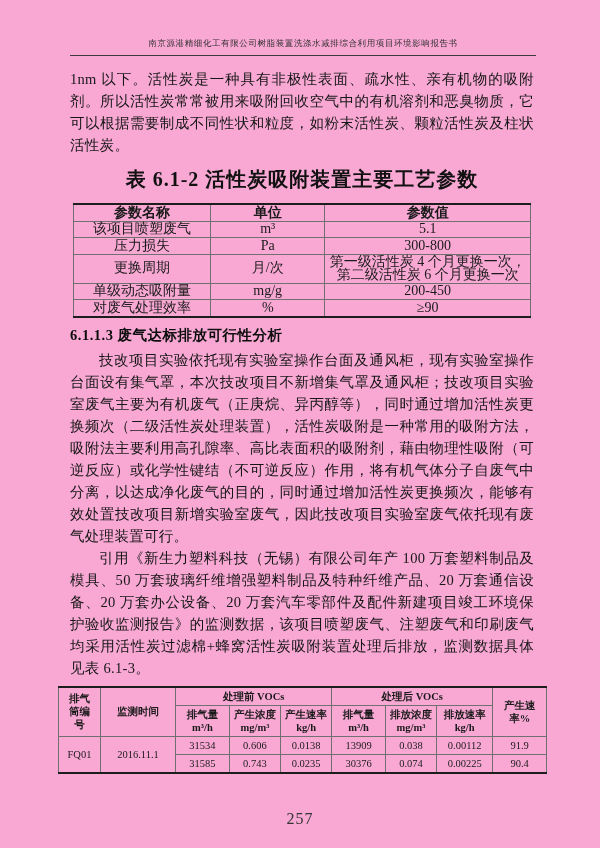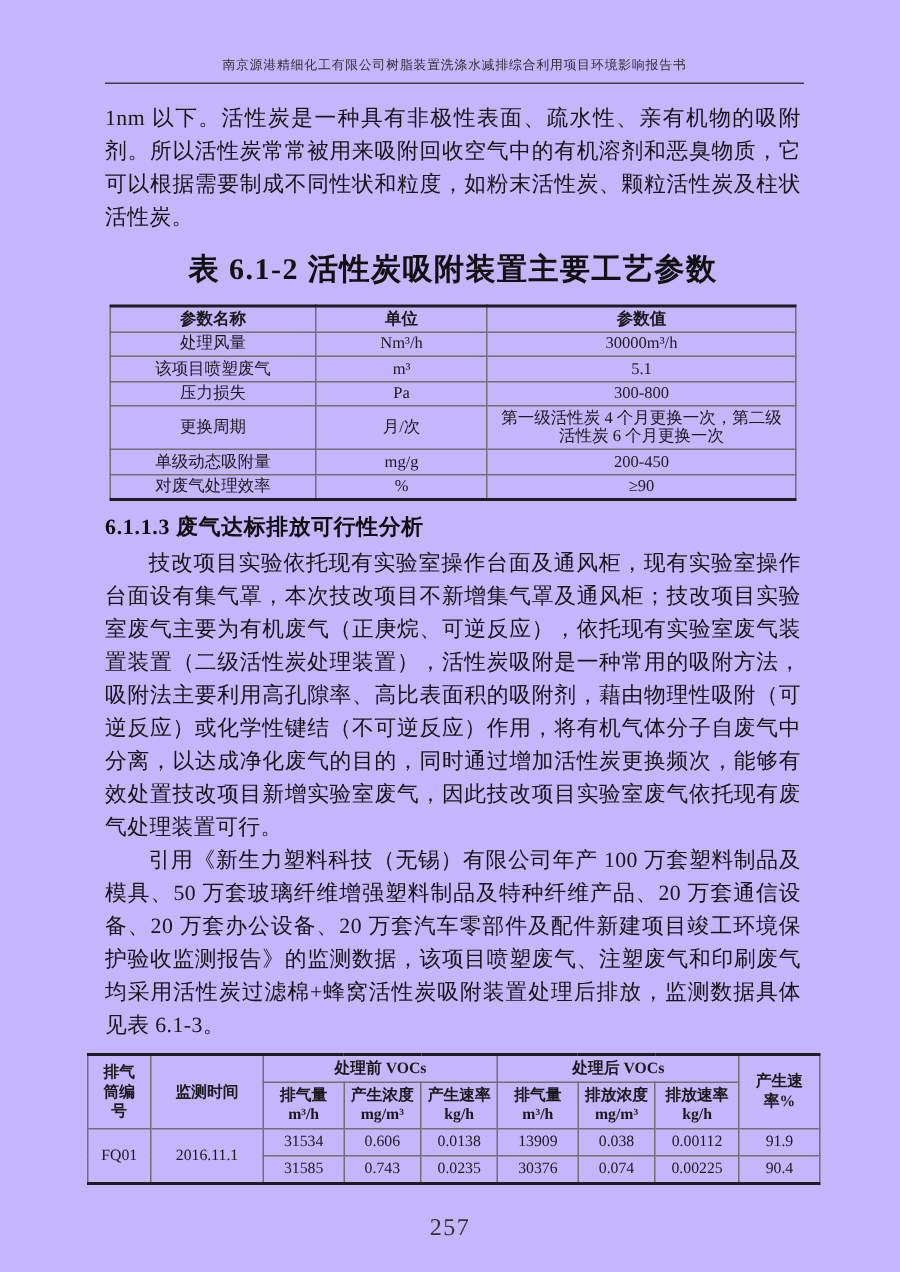--- a/index.html
+++ b/index.html
@@ -1,29 +1,29 @@
 <!DOCTYPE html>
 <html><head>
 <meta charset="utf-8">
 <style>
   html,body{margin:0;padding:0;background:#ffffff;}
-  .page{position:relative;width:600px;height:848px;background:#c4b5fd;overflow:hidden;
+  .page{position:relative;width:600px;height:848px;background:#f9a8d4;overflow:hidden;
         font-family:"Liberation Serif","DejaVu Serif",serif;color:#151515;}
   .doc-header{margin:38px 64px 0 70px;text-align:center;font-size:8.5px;letter-spacing:0.6px;
         color:#2f2f2f;padding-bottom:5px;border-bottom:1.6px solid #3c3c3c;}
   .content{margin:0 66px 0 70px;}
   .body-text{margin:0;font-size:14.5px;line-height:22px;text-align:justify;
         letter-spacing:0.3px;text-indent:2em;color:#161616;}
   .body-text.no-indent{text-indent:0;margin-top:12px;}
   .table-title{text-align:center;font-weight:bold;font-size:20px;letter-spacing:1px;color:#111;}
   .tt1{margin-top:10px;}
   .tt2{margin-top:9px;}
   table{border-collapse:collapse;table-layout:fixed;}
   .t1{width:458px;margin:10px auto 0 auto;border-top:2.5px solid #1d1d1d;border-bottom:2.5px solid #1d1d1d;}
-  .t1 td{border:1px solid #707070;font-size:11px;line-height:12.5px;text-align:center;
+  .t1 td{border:1px solid #707070;font-size:14px;line-height:12.5px;text-align:center;
         vertical-align:middle;padding:1.5px 4px;color:#1a1a1a;}
   .t1 td.th{font-weight:bold;}
   .t2-wrap{margin:7px -13px 16px -12px;}
   .t2{width:100%;border-top:2.5px solid #1d1d1d;border-bottom:2.5px solid #1d1d1d;}
   .t2 td{border:1px solid #707070;font-size:10.5px;line-height:13px;text-align:center;
         vertical-align:middle;padding:2px 3px;color:#1a1a1a;}
   .t2 td.th{font-weight:bold;}
   .w26{display:inline-block;width:26px;}
   .w34{display:inline-block;width:34px;}
   .section-heading{margin:8px 0 4px 0;font-size:14.5px;font-weight:bold;color:#0e0e0e;letter-spacing:0.5px;font-family:Liberation Serif, serif;}
@@ -51,25 +51,20 @@
           <col style="width:25%">
           <col style="width:45%">
         </colgroup>
       <tbody>
         <tr>
           <td class="th">参数名称</td>
           <td class="th">单位</td>
           <td class="th">参数值</td>
         </tr>
         <tr>
-          <td>处理风量</td>
-          <td>Nm³/h</td>
-          <td>30000m³/h</td>
-        </tr>
-        <tr>
           <td>该项目喷塑废气</td>
           <td>m³</td>
           <td>5.1</td>
         </tr>
         <tr>
           <td>压力损失</td>
           <td>Pa</td>
           <td>300-800</td>
         </tr>
         <tr>
@@ -85,21 +80,21 @@
         <tr>
           <td>对废气处理效率</td>
           <td>%</td>
           <td>≥90</td>
         </tr>
       </tbody>
     </table>
 
     <h3 class="section-heading">6.1.1.3 废气达标排放可行性分析</h3>
 
-    <p class="body-text">技改项目实验依托现有实验室操作台面及通风柜，现有实验室操作台面设有集气罩，本次技改项目不新增集气罩及通风柜；技改项目实验室废气主要为有机废气（正庚烷、可逆反应），依托现有实验室废气装置装置（二级活性炭处理装置），活性炭吸附是一种常用的吸附方法，吸附法主要利用高孔隙率、高比表面积的吸附剂，藉由物理性吸附（可逆反应）或化学性键结（不可逆反应）作用，将有机气体分子自废气中分离，以达成净化废气的目的，同时通过增加活性炭更换频次，能够有效处置技改项目新增实验室废气，因此技改项目实验室废气依托现有废气处理装置可行。</p>
+    <p class="body-text">技改项目实验依托现有实验室操作台面及通风柜，现有实验室操作台面设有集气罩，本次技改项目不新增集气罩及通风柜；技改项目实验室废气主要为有机废气（正庚烷、异丙醇等），同时通过增加活性炭更换频次（二级活性炭处理装置），活性炭吸附是一种常用的吸附方法，吸附法主要利用高孔隙率、高比表面积的吸附剂，藉由物理性吸附（可逆反应）或化学性键结（不可逆反应）作用，将有机气体分子自废气中分离，以达成净化废气的目的，同时通过增加活性炭更换频次，能够有效处置技改项目新增实验室废气，因此技改项目实验室废气依托现有废气处理装置可行。</p>
     <p class="body-text">引用《新生力塑料科技（无锡）有限公司年产 100 万套塑料制品及模具、50 万套玻璃纤维增强塑料制品及特种纤维产品、20 万套通信设备、20 万套办公设备、20 万套汽车零部件及配件新建项目竣工环境保护验收监测报告》的监测数据，该项目喷塑废气、注塑废气和印刷废气均采用活性炭过滤棉+蜂窝活性炭吸附装置处理后排放，监测数据具体见表 6.1-3。</p>
 
 
     <div class="t2-wrap">
       <table class="t2">
         <colgroup>
           <col style="width:8.6%">
             <col style="width:15.4%">
             <col style="width:11%">
           <col style="width:10.5%">

